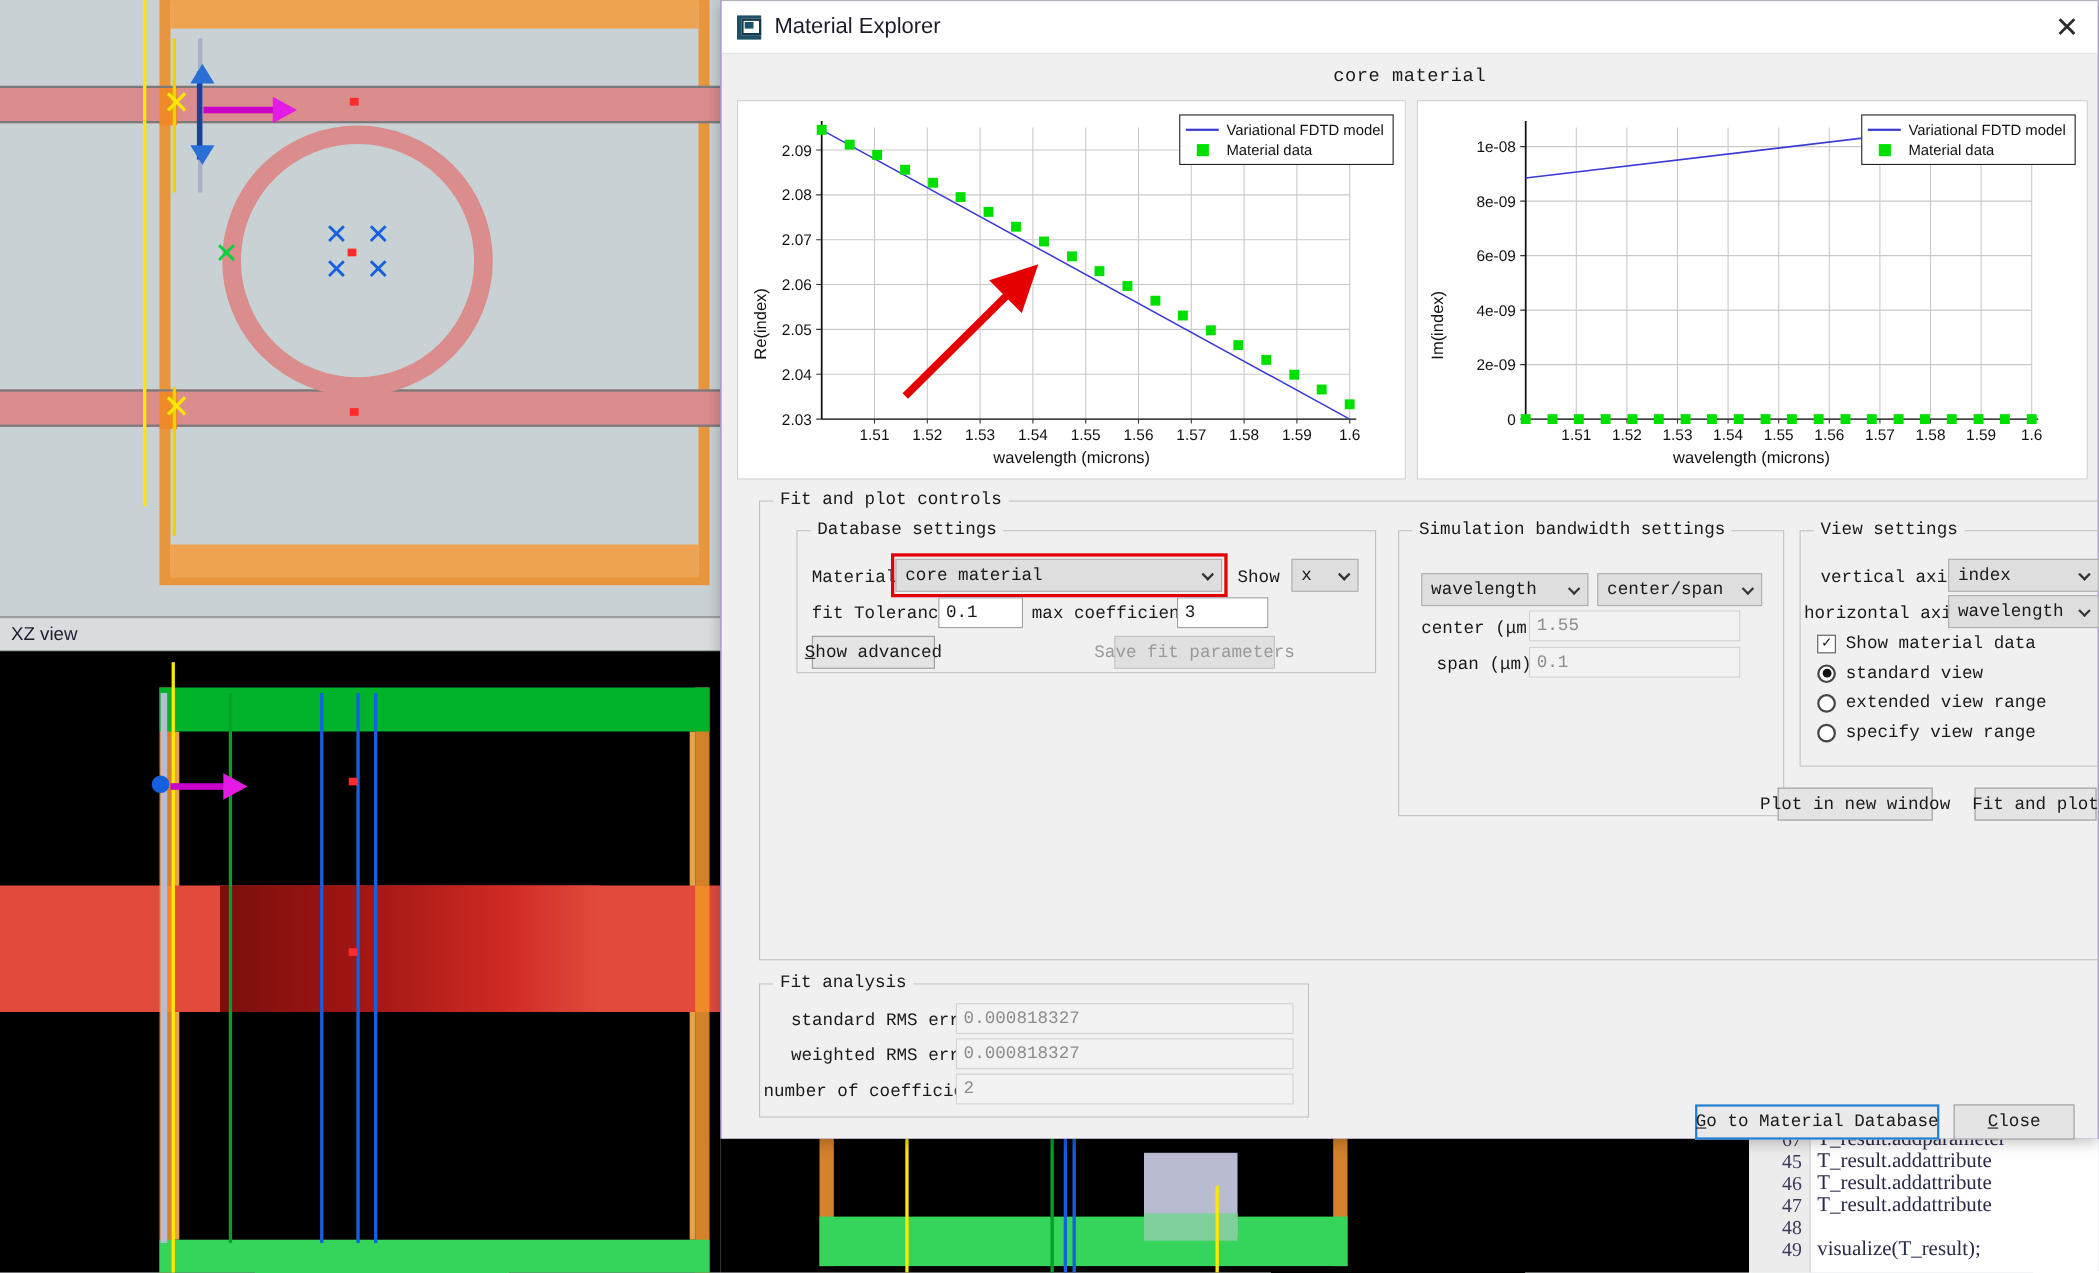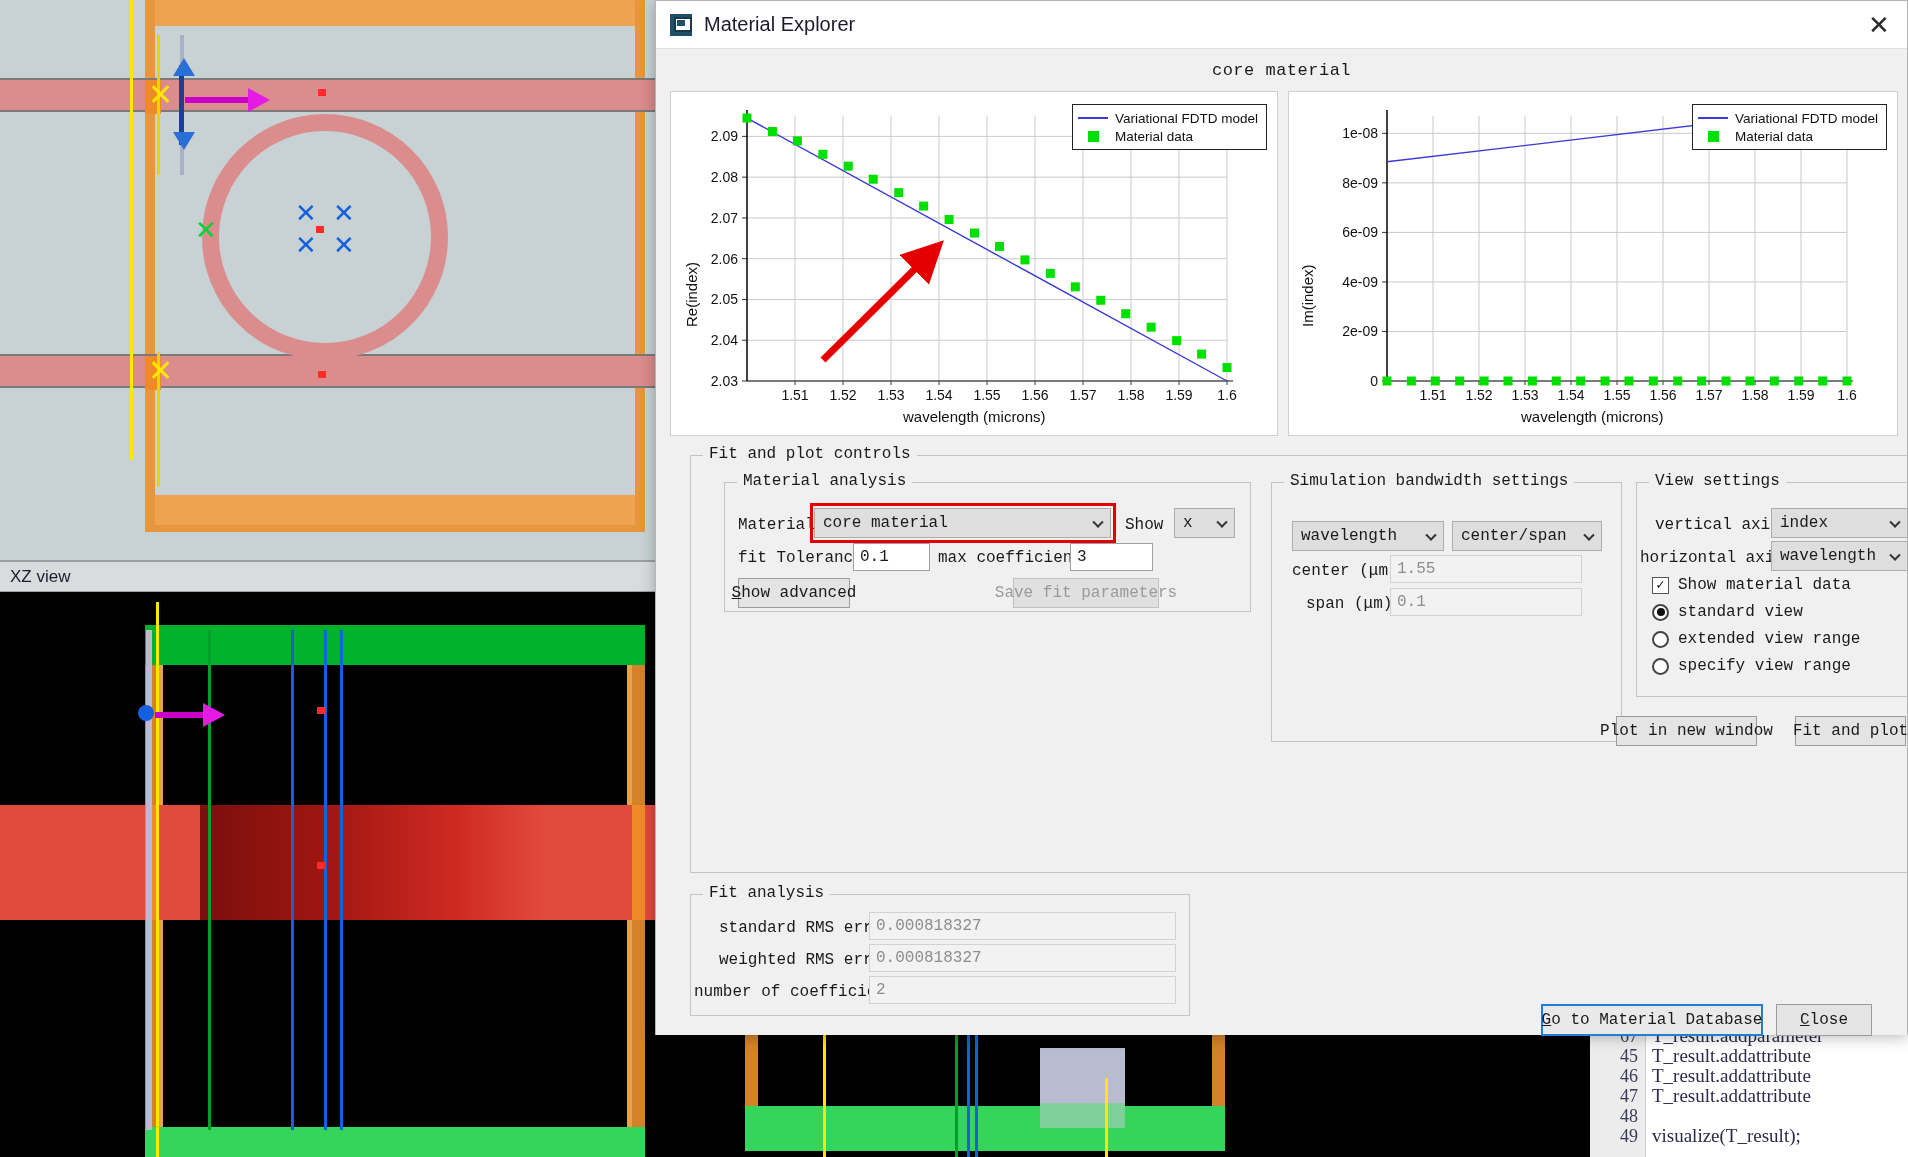--- a/index.html
+++ b/index.html
@@ -560,21 +560,21 @@
               <span>Material data</span>
             </div>
           </div>
         </div>
       </div>
 
       <div class="gbox" style="left:14px; top:406px; width:1228px; height:418px;">
         <span class="gtitle">Fit and plot controls</span>
 
         <div class="gbox" style="left:13px; top:26px; width:527px; height:130px;">
-          <span class="gtitle">Material analysis</span>
+          <span class="gtitle">Database settings</span>
 
           <span class="lbl" style="position:absolute; left:13px; top:33px;">Material</span>
           <div class="combo" style="position:absolute; left:89px; top:25px; width:297px;">
             <span>core material</span>
             <span class="chev"></span>
           </div>
           <div class="redbox" style="left:85px; top:20px; width:306px; height:40px;"></div>
 
           <span class="lbl" style="position:absolute; left:400px; top:33px;">Show</span>
           <div class="combo" style="position:absolute; left:449px; top:25px; width:61px;">
@@ -683,19 +683,19 @@
 
         <span class="lbl" style="position:absolute; left:3px; top:88px;">number of coefficients</span>
         <div class="txtinput ro" style="position:absolute; left:178px; top:81px; width:307px;">
           <span>2</span>
         </div>
       </div>
 
       <div class="btn focus" style="position:absolute; left:885px; top:955px; width:222px; height:32px;">
         <span><span class="u">G</span><span>o to Material Database</span></span>
       </div>
-      <div class="btn" style="position:absolute; left:1120px; top:955px; width:96px; height:32px;">
+      <div class="btn" style="position:absolute; left:1120px; top:955px; width:110px; height:32px;">
         <span><span class="u">C</span><span>lose</span></span>
       </div>
 
     </div>
   </div>
 </div>
 
 </body></html>

